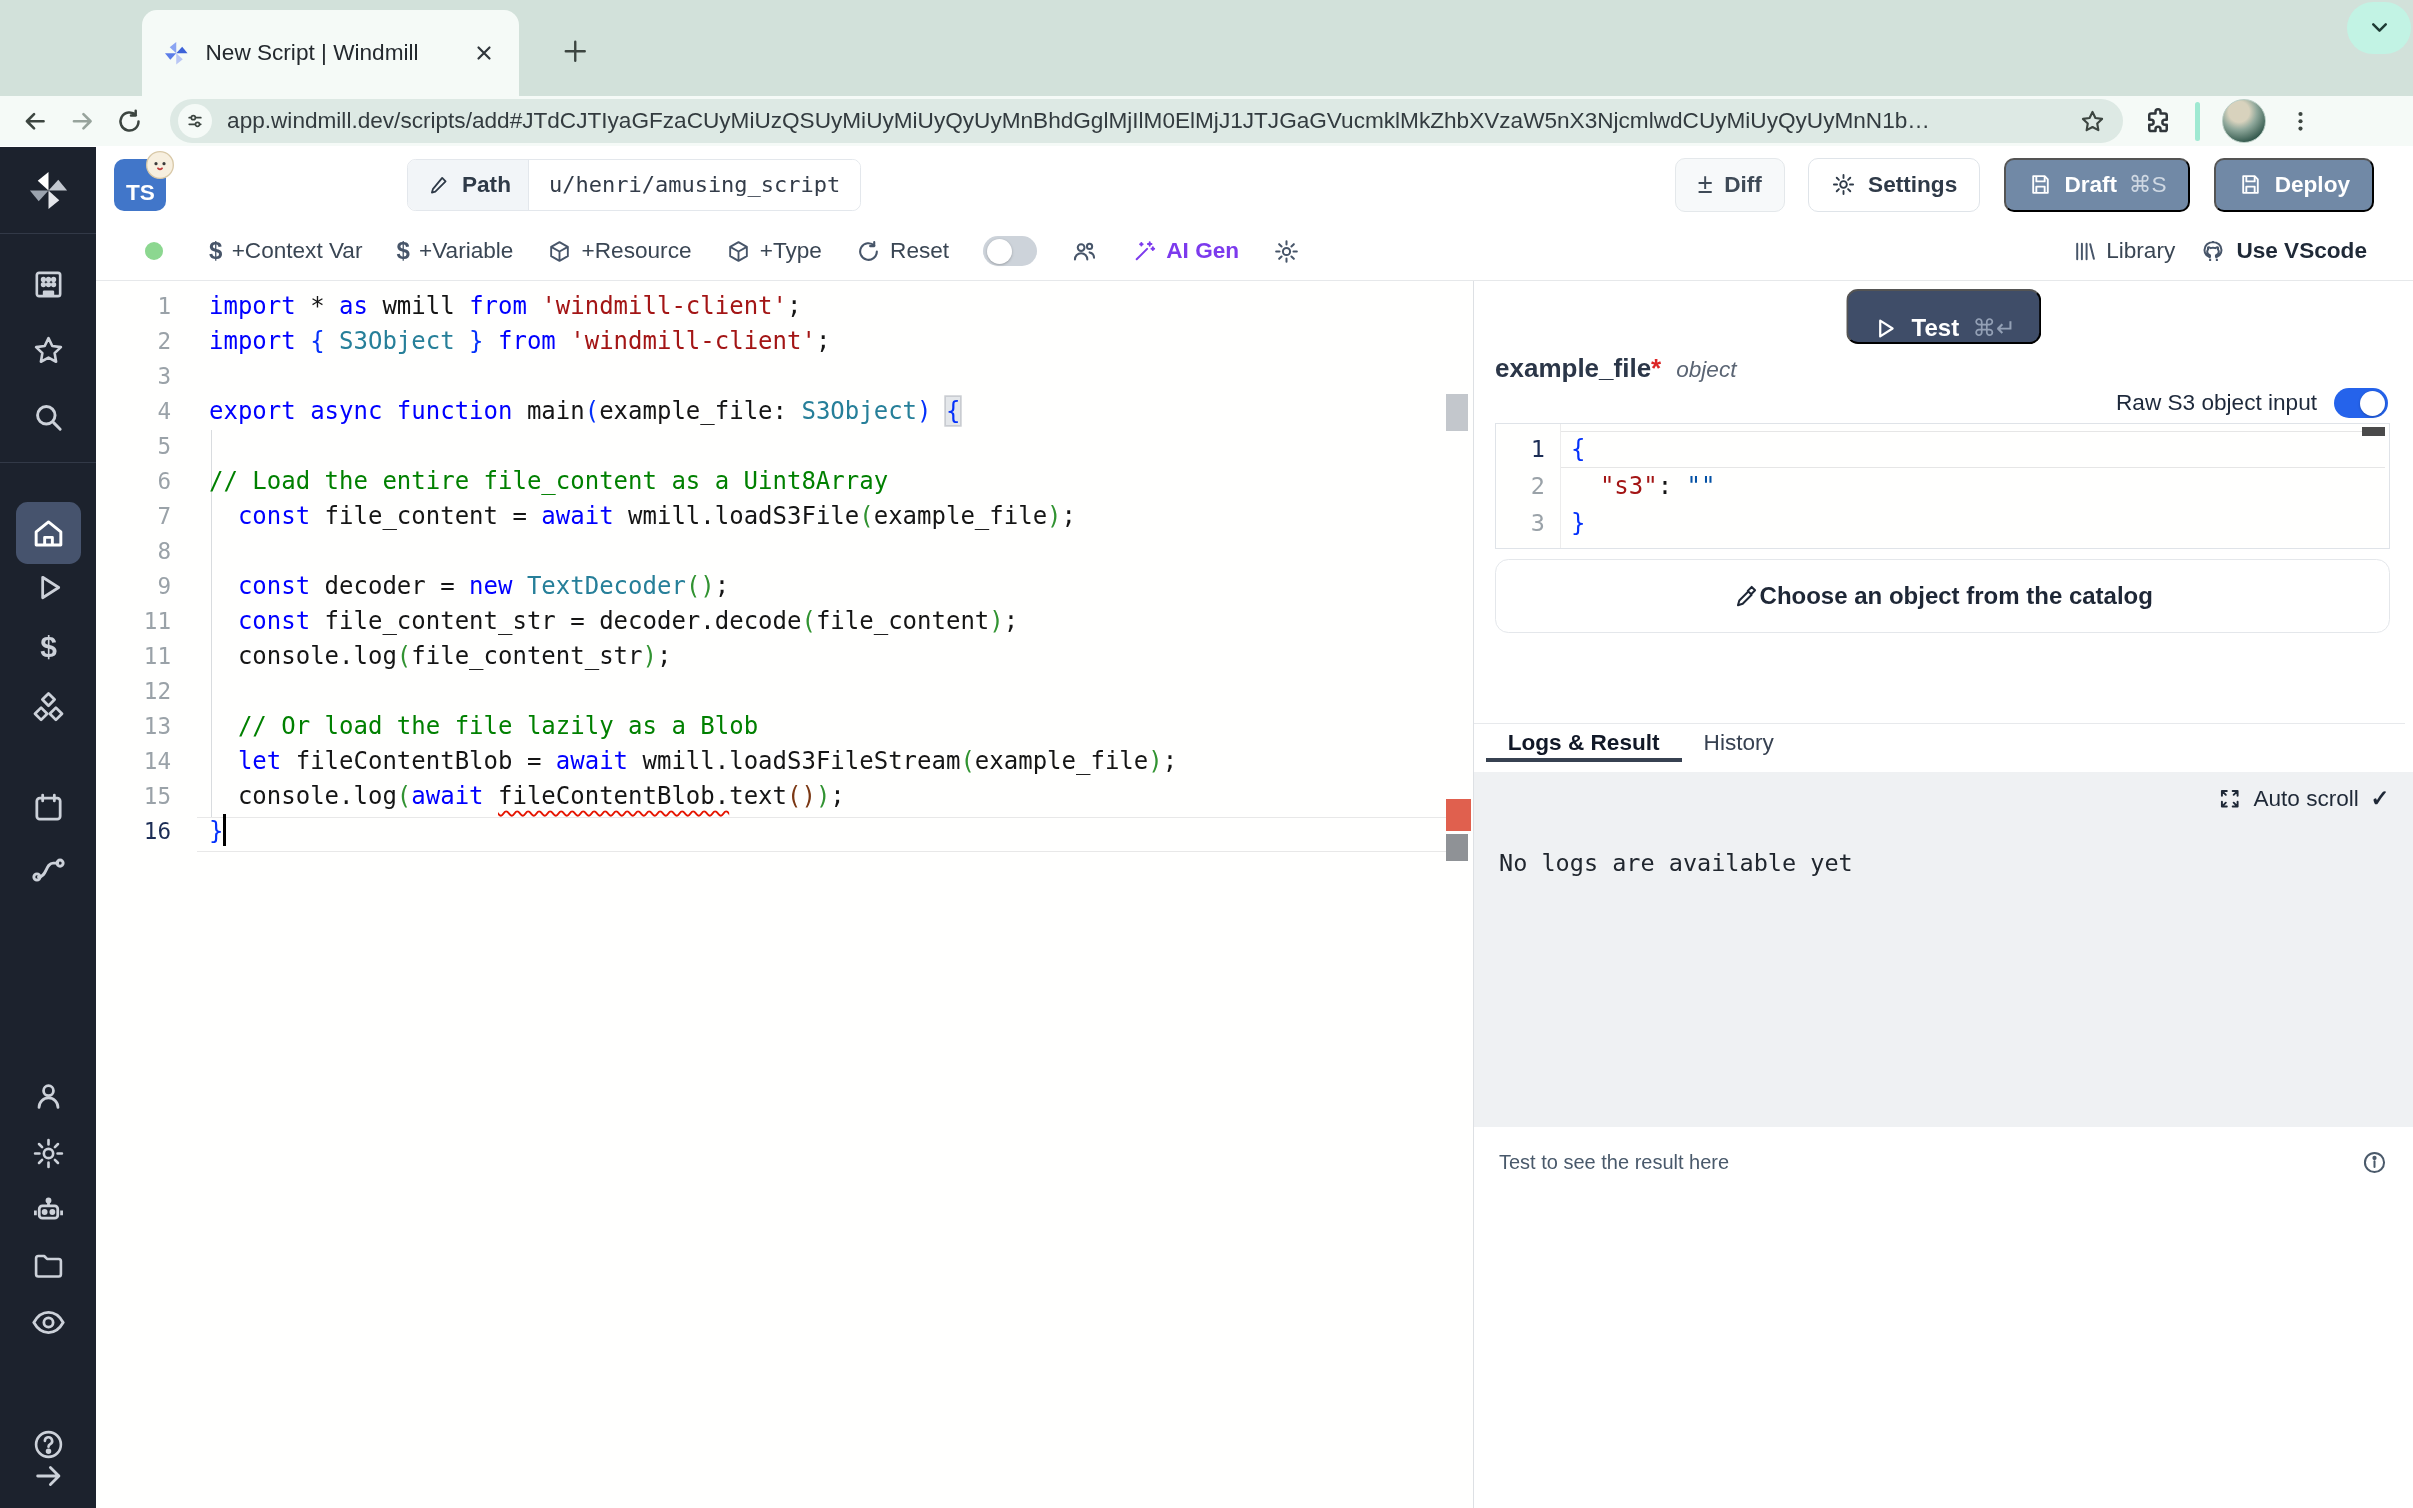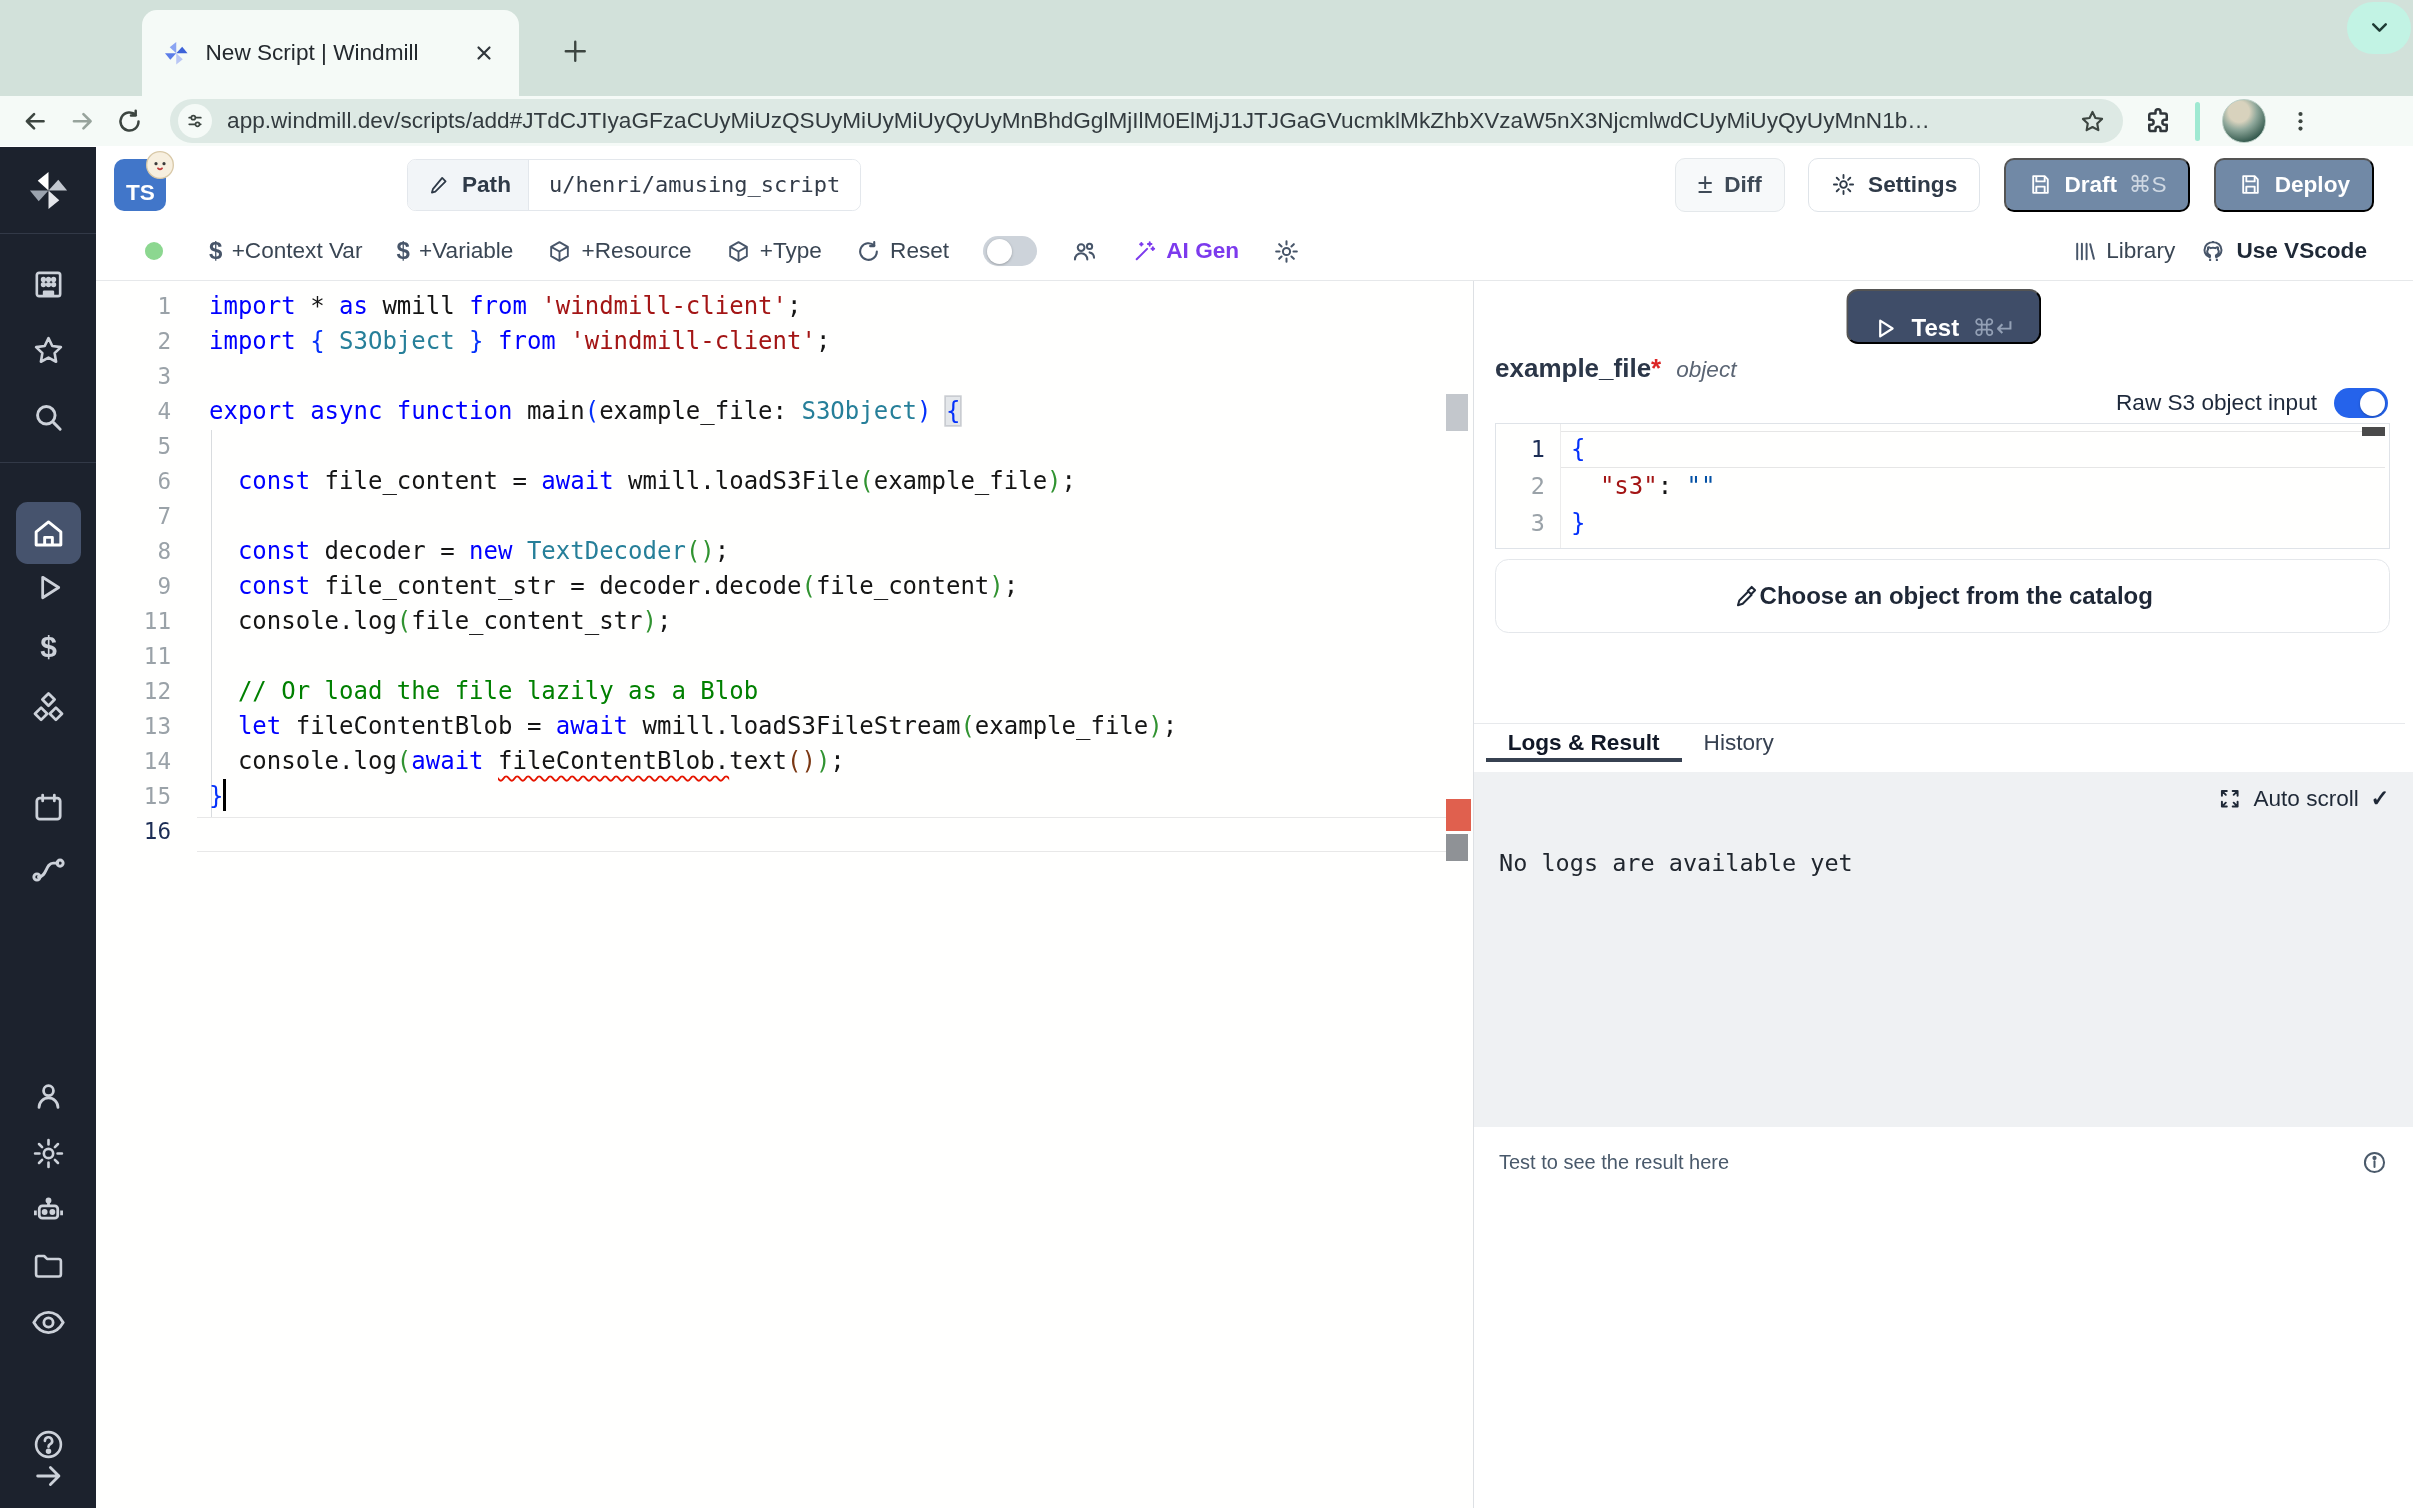--- a/index.html
+++ b/index.html
@@ -487,20 +487,21 @@
             <div class="num">14</div>
             <div class="num">15</div>
             <div class="num active">16</div>
           </div>
         <div class="codelines" id="main-code">
             <div class="line"><span class="tk-k">import</span><span class="tk-p"> * </span><span class="tk-k">as</span><span class="tk-p"> wmill </span><span class="tk-k">from</span><span class="tk-p"> </span><span class="tk-s">'windmill-client'</span><span class="tk-p">;</span></div>
             <div class="line"><span class="tk-k">import</span><span class="tk-p"> </span><span class="tk-b1">{</span><span class="tk-p"> </span><span class="tk-t">S3Object</span><span class="tk-p"> </span><span class="tk-b1">}</span><span class="tk-p"> </span><span class="tk-k">from</span><span class="tk-p"> </span><span class="tk-s">'windmill-client'</span><span class="tk-p">;</span></div>
             <div class="line">&nbsp;</div>
             <div class="line"><span class="tk-k">export</span><span class="tk-p"> </span><span class="tk-k">async</span><span class="tk-p"> </span><span class="tk-k">function</span><span class="tk-p"> main</span><span class="tk-b1">(</span><span class="tk-p">example_file</span><span class="tk-p">: </span><span class="tk-t">S3Object</span><span class="tk-b1">)</span><span class="tk-p"> </span><span class="tk-b1m">{</span></div>
             <div class="line">&nbsp;</div>
+            <div class="line"><span class="tk-c">// Load the entire file_content as a Uint8Array</span></div>
             <div class="line"><span class="tk-p">  </span><span class="tk-k">const</span><span class="tk-p"> file_content = </span><span class="tk-k">await</span><span class="tk-p"> wmill.loadS3File</span><span class="tk-b2">(</span><span class="tk-p">example_file</span><span class="tk-b2">)</span><span class="tk-p">;</span></div>
             <div class="line">&nbsp;</div>
             <div class="line"><span class="tk-p">  </span><span class="tk-k">const</span><span class="tk-p"> decoder = </span><span class="tk-k">new</span><span class="tk-p"> </span><span class="tk-t">TextDecoder</span><span class="tk-b2">(</span><span class="tk-b2">)</span><span class="tk-p">;</span></div>
             <div class="line"><span class="tk-p">  </span><span class="tk-k">const</span><span class="tk-p"> file_content_str = decoder.decode</span><span class="tk-b2">(</span><span class="tk-p">file_content</span><span class="tk-b2">)</span><span class="tk-p">;</span></div>
             <div class="line"><span class="tk-p">  console.log</span><span class="tk-b2">(</span><span class="tk-p">file_content_str</span><span class="tk-b2">)</span><span class="tk-p">;</span></div>
             <div class="line">&nbsp;</div>
             <div class="line"><span class="tk-p">  </span><span class="tk-c">// Or load the file lazily as a Blob</span></div>
             <div class="line"><span class="tk-p">  </span><span class="tk-k">let</span><span class="tk-p"> fileContentBlob = </span><span class="tk-k">await</span><span class="tk-p"> wmill.loadS3FileStream</span><span class="tk-b2">(</span><span class="tk-p">example_file</span><span class="tk-b2">)</span><span class="tk-p">;</span></div>
             <div class="line"><span class="tk-p">  console.log</span><span class="tk-b2">(</span><span class="tk-k">await</span><span class="tk-p"> </span><span class="tk-e">fileContentBlob.</span><span class="tk-p">text</span><span class="tk-b3">(</span><span class="tk-b3">)</span><span class="tk-b2">)</span><span class="tk-p">;</span></div>
             <div class="line"><span class="tk-b1">}</span><span class="cursor"></span></div>

